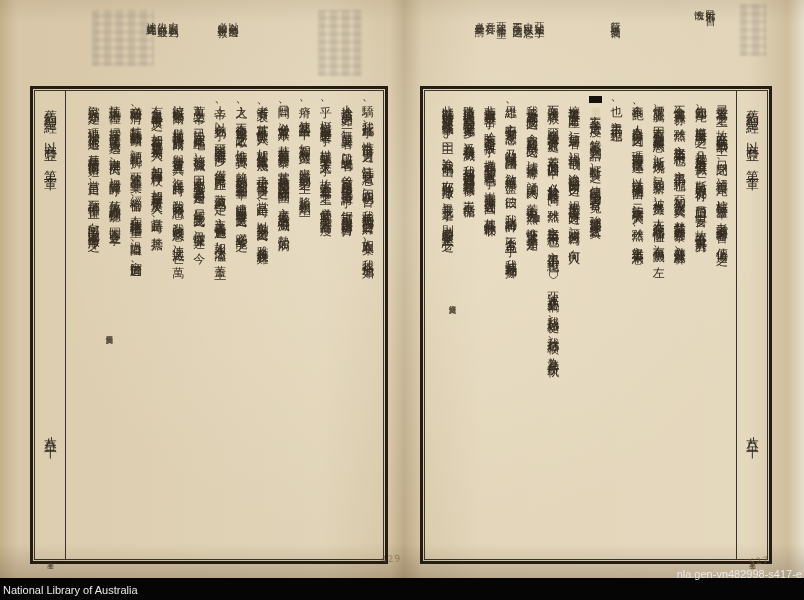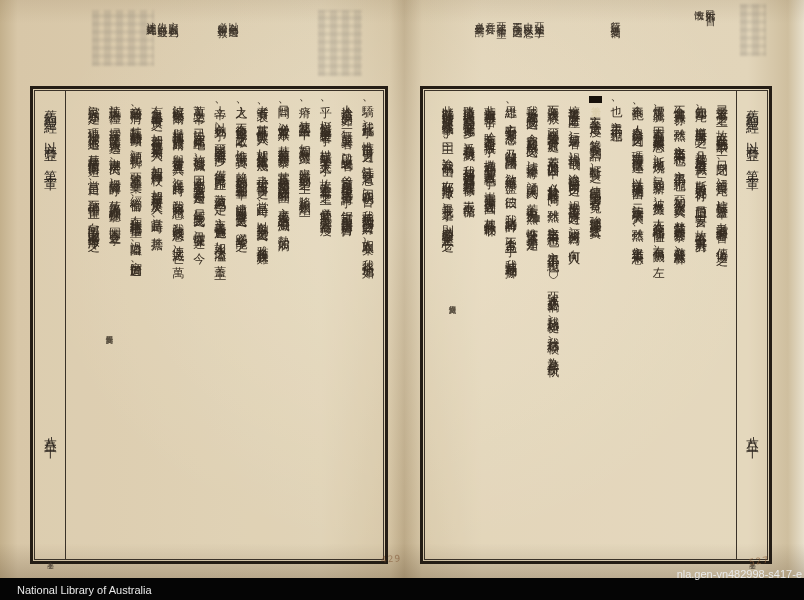--- a/index.html
+++ b/index.html
@@ -81,21 +81,21 @@
   
   .pencil{
     position:absolute;font-family:"DejaVu Sans",sans-serif;font-size:9px;
     color:rgba(130,88,55,0.6);transform:rotate(-5deg);letter-spacing:1px;
   }
   
   .bottom-bar{
     position:absolute;left:0;right:0;bottom:0;height:22px;background:#050505;
     font-family:"Liberation Sans",sans-serif;font-size:11px;color:#e9e9e9;
   }
-  .bottom-bar .bar-left{position:absolute;left:17px;bottom:4px;}
+  .bottom-bar .bar-left{position:absolute;left:3px;bottom:4px;}
   .bottom-bar .bar-right{position:absolute;right:2px;bottom:20px;}
 </style>
 </head>
 <body>
 
 <div class="paper">
 
   <div class="smudge" style="left:92px;top:10px;width:62px;height:56px;"></div>
   <div class="smudge" style="left:318px;top:10px;width:44px;height:66px;"></div>
   <div class="smudge" style="left:740px;top:4px;width:26px;height:52px;"></div>

